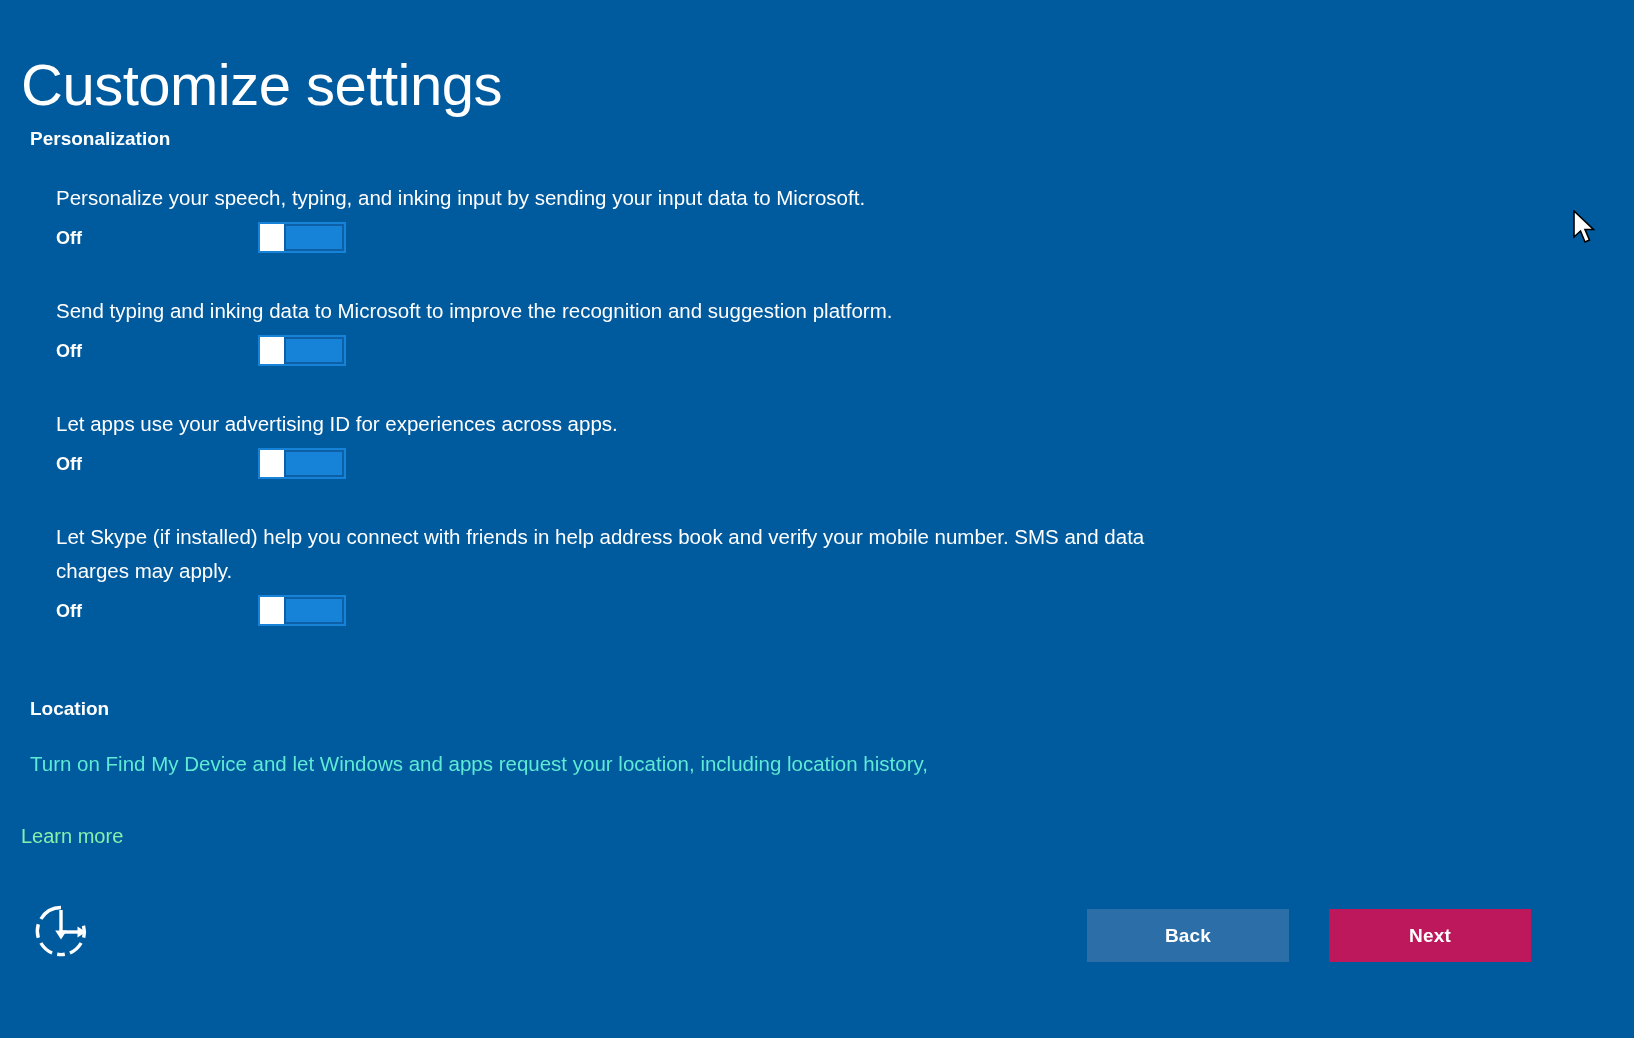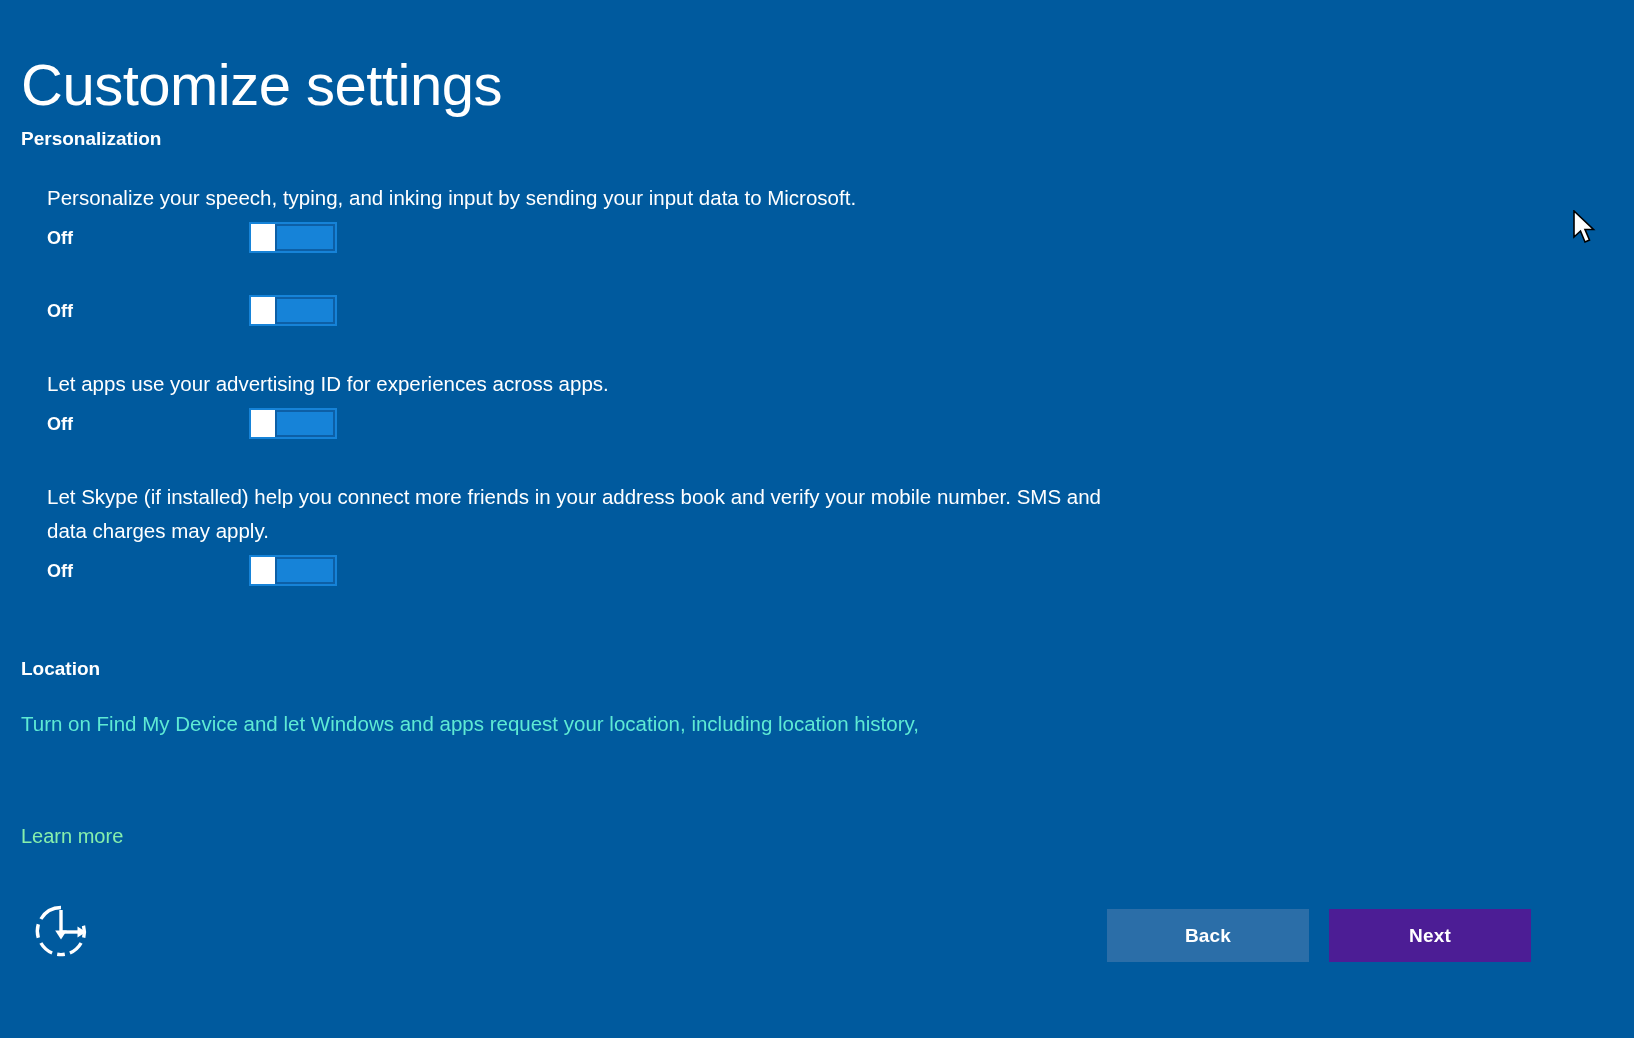--- a/index.html
+++ b/index.html
@@ -45,21 +45,21 @@
     position: absolute;
     left: 0;
     top: 128px;
     width: 1634px;
     height: 660px;
     overflow: hidden;
   }
 
   .content-inner {
     position: relative;
-    padding-left: 21px;
+    padding-left: 30px;
     padding-right: 40px;
   }
 
   .section-header {
     font-size: 19px;
     font-weight: bold;
     color: #ffffff;
     margin-bottom: 30px;
     line-height: 1.2;
   }
@@ -182,37 +182,36 @@
     width: 62px;
     height: 62px;
     cursor: pointer;
   }
 
   .nav-buttons {
     position: absolute;
     right: 103px;
     bottom: 76px;
     display: flex;
-    gap: 20px;
   }
 
   .nav-button {
     width: 202px;
     height: 53px;
     border: none;
     font-family: "Liberation Sans", sans-serif;
     font-size: 19px;
     font-weight: bold;
     color: #ffffff;
     cursor: pointer;
     letter-spacing: 0.2px;
   }
 
   .nav-button.back-button { background: #2b6ea8; }
-  .nav-button.next-button { background: #4c1d95; }
+  .nav-button.next-button { background: #be185d; margin-left: 40px; }
 
   
   .mouse-cursor {
     position: absolute;
     left: 1572px;
     top: 210px;
     width: 26px;
     height: 38px;
     pointer-events: none;
   }
@@ -234,20 +233,21 @@
         <div class="toggle-line">
           <span class="toggle-state-label">Off</span>
           <div class="toggle-switch">
             <div class="toggle-track"></div>
             <div class="toggle-thumb"></div>
           </div>
         </div>
       </div>
 
       <div class="setting-row">
+        <div class="setting-desc">Send typing and inking data to Microsoft to improve the recognition and suggestion platform.</div>
         <div class="toggle-line">
           <span class="toggle-state-label">Off</span>
           <div class="toggle-switch">
             <div class="toggle-track"></div>
             <div class="toggle-thumb"></div>
           </div>
         </div>
       </div>
 
       <div class="setting-row">
@@ -255,21 +255,21 @@
         <div class="toggle-line">
           <span class="toggle-state-label">Off</span>
           <div class="toggle-switch">
             <div class="toggle-track"></div>
             <div class="toggle-thumb"></div>
           </div>
         </div>
       </div>
 
       <div class="setting-row">
-        <div class="setting-desc">Let Skype (if installed) help you connect more friends in your address book and verify your mobile number. SMS and data charges may apply.</div>
+        <div class="setting-desc">Let Skype (if installed) help you connect with friends in help address book and verify your mobile number. SMS and data charges may apply.</div>
         <div class="toggle-line">
           <span class="toggle-state-label">Off</span>
           <div class="toggle-switch">
             <div class="toggle-track"></div>
             <div class="toggle-thumb"></div>
           </div>
         </div>
       </div>
 
       <div class="section-header location-header">Location</div>

